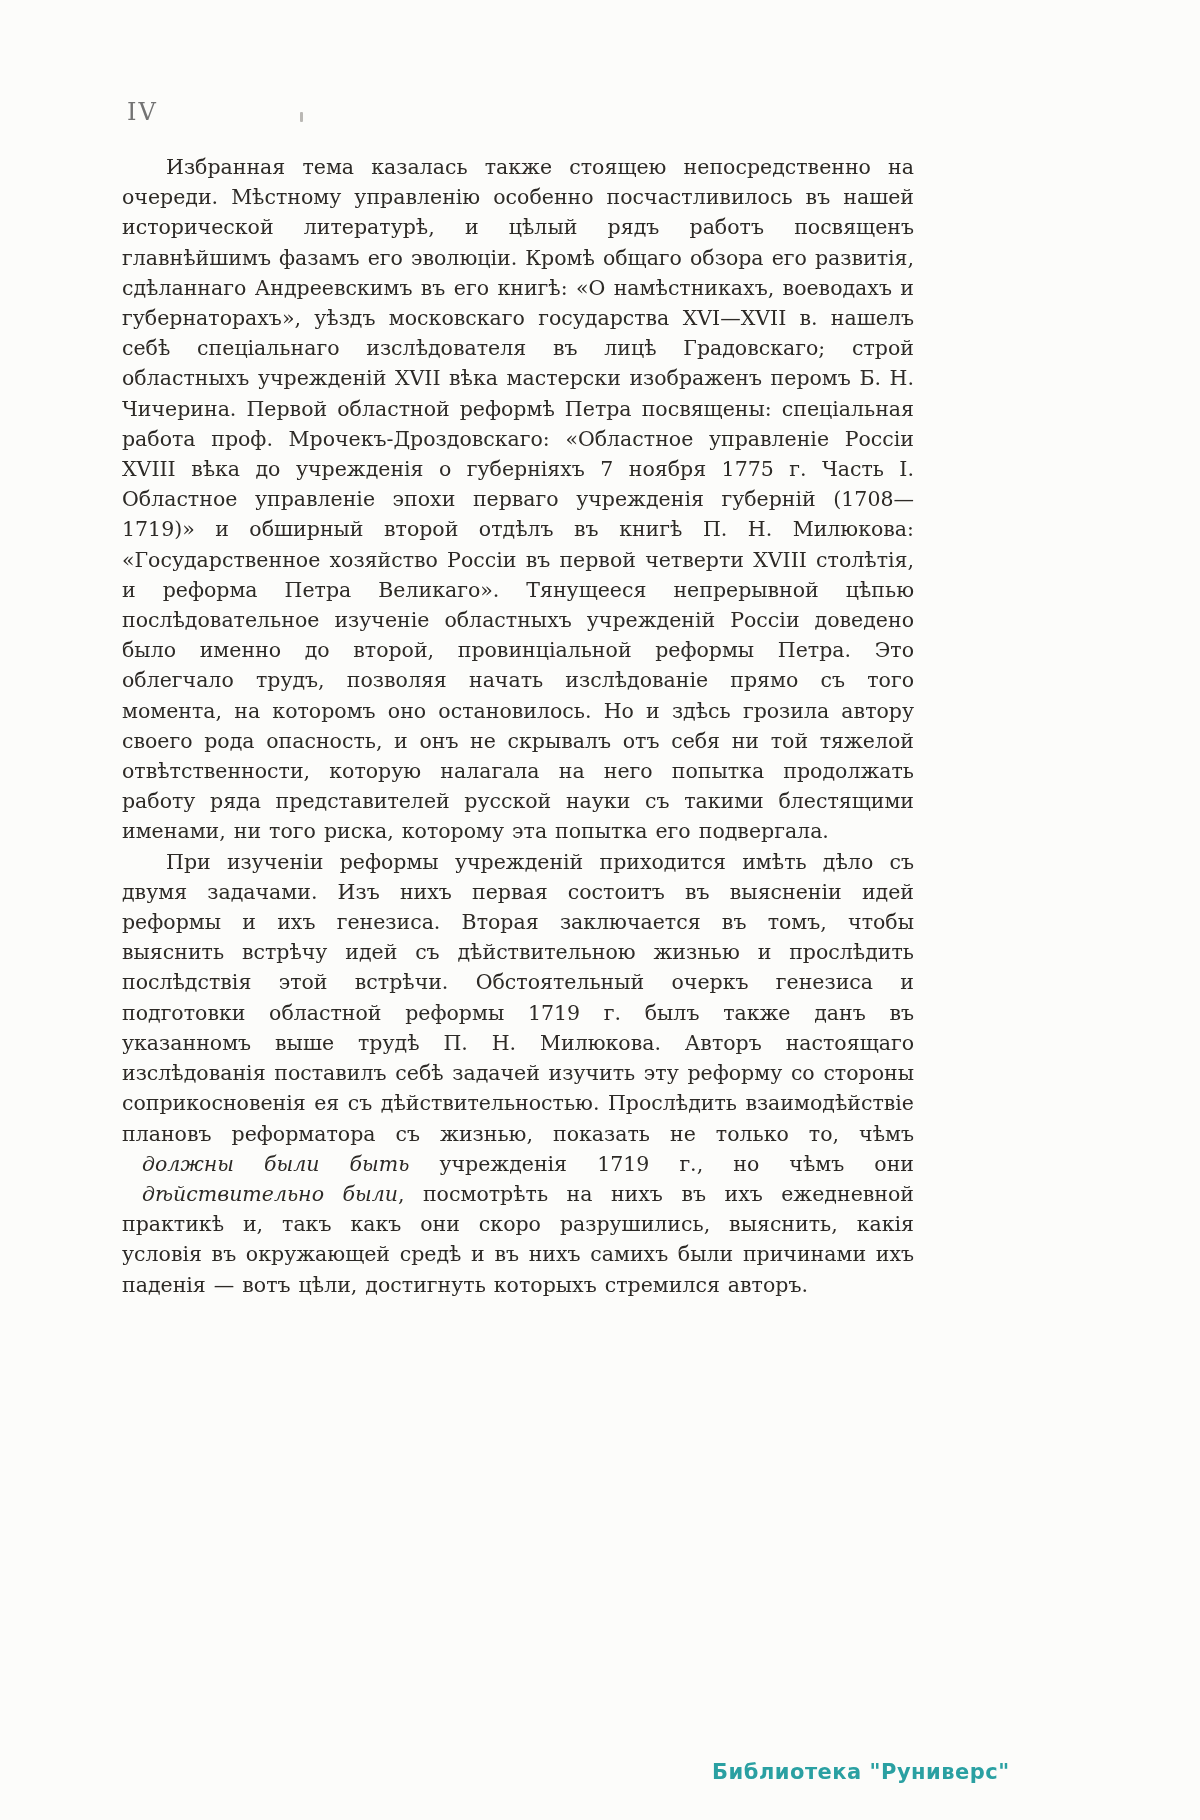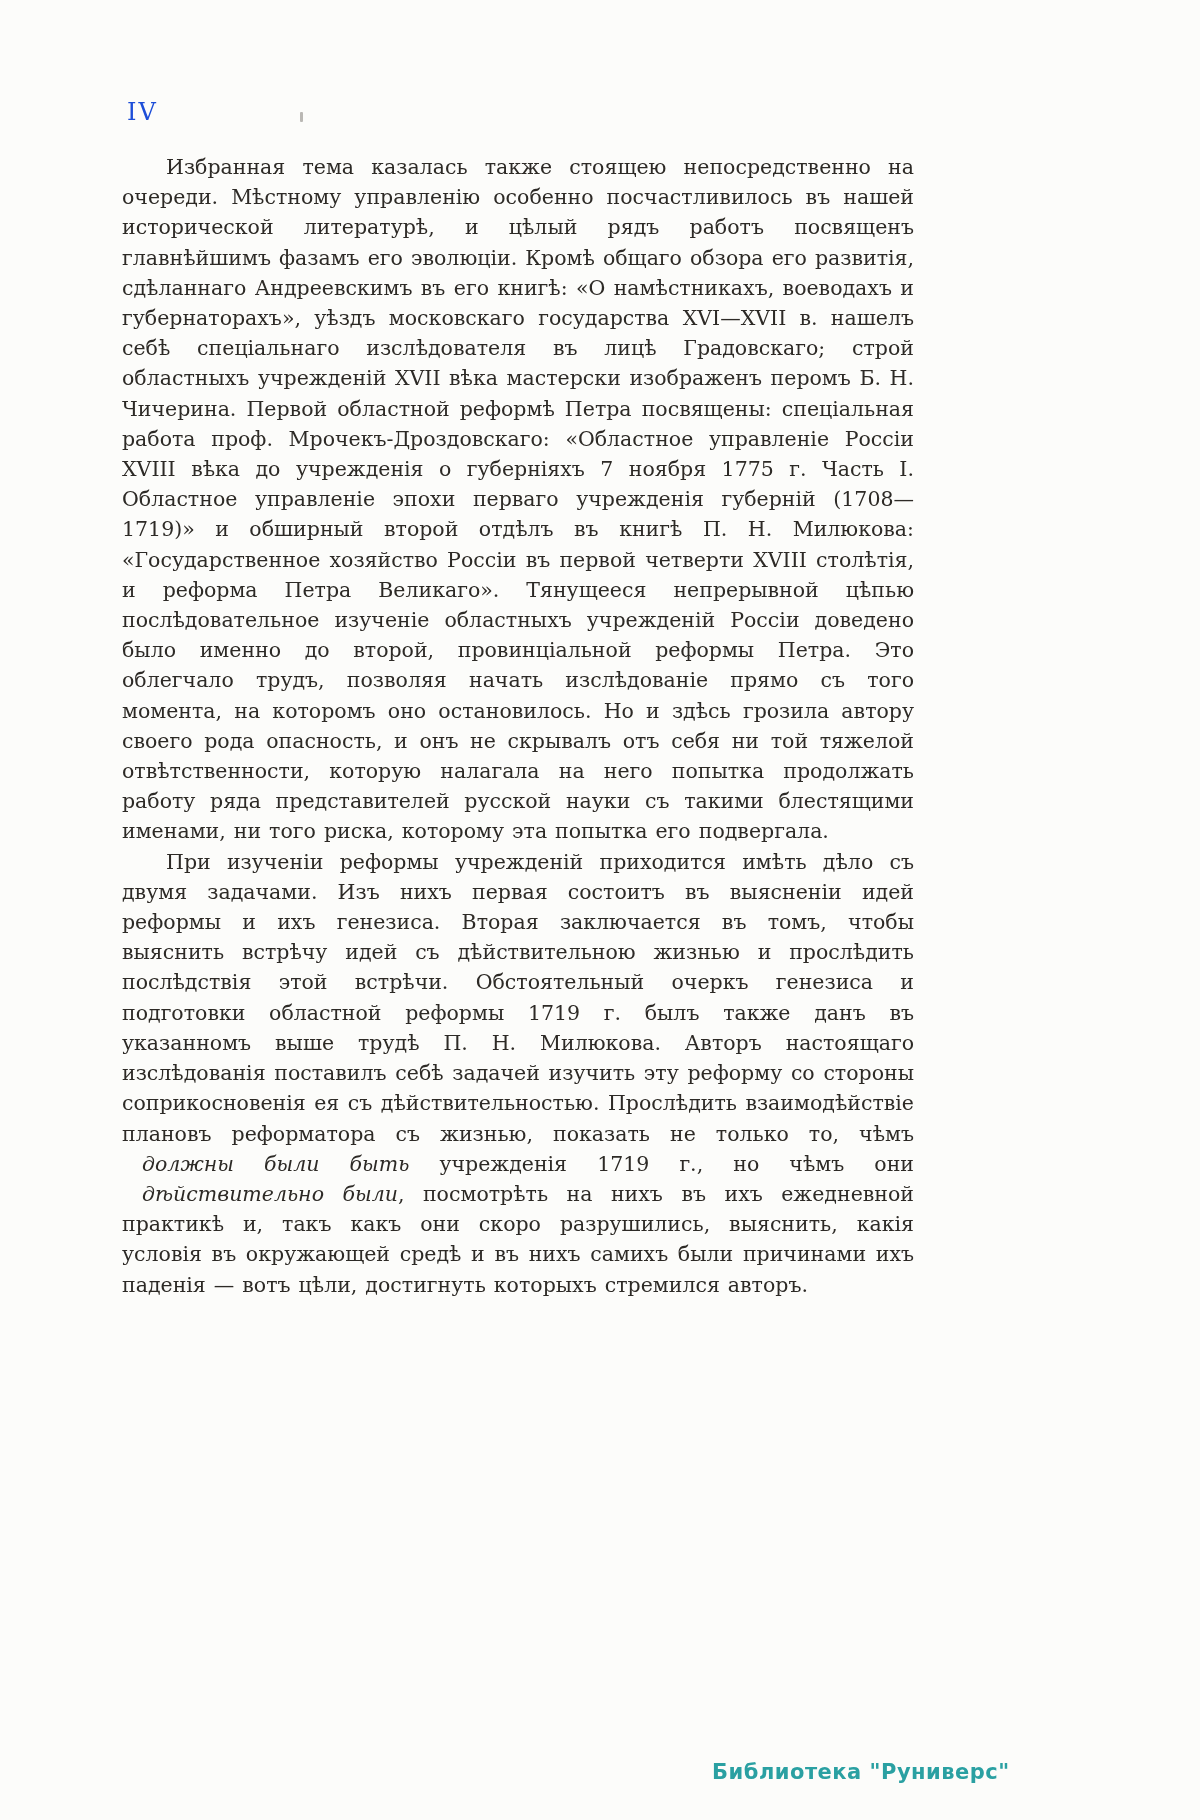--- a/index.html
+++ b/index.html
@@ -16,21 +16,21 @@
     overflow: hidden;
     font-family: "DejaVu Serif", "Liberation Serif", serif;
     color: #2d2a26;
   }
   .page-number {
     position: absolute;
     left: 127px;
     top: 98px;
     font-size: 24px;
     letter-spacing: 2px;
-    color: #1d4ed8;
+    color: #737373;
   }
   .scan-speck {
     position: absolute;
     left: 300px;
     top: 112px;
     width: 3px;
     height: 10px;
     background: #8d8a85;
     opacity: 0.6;
     border-radius: 1px;

